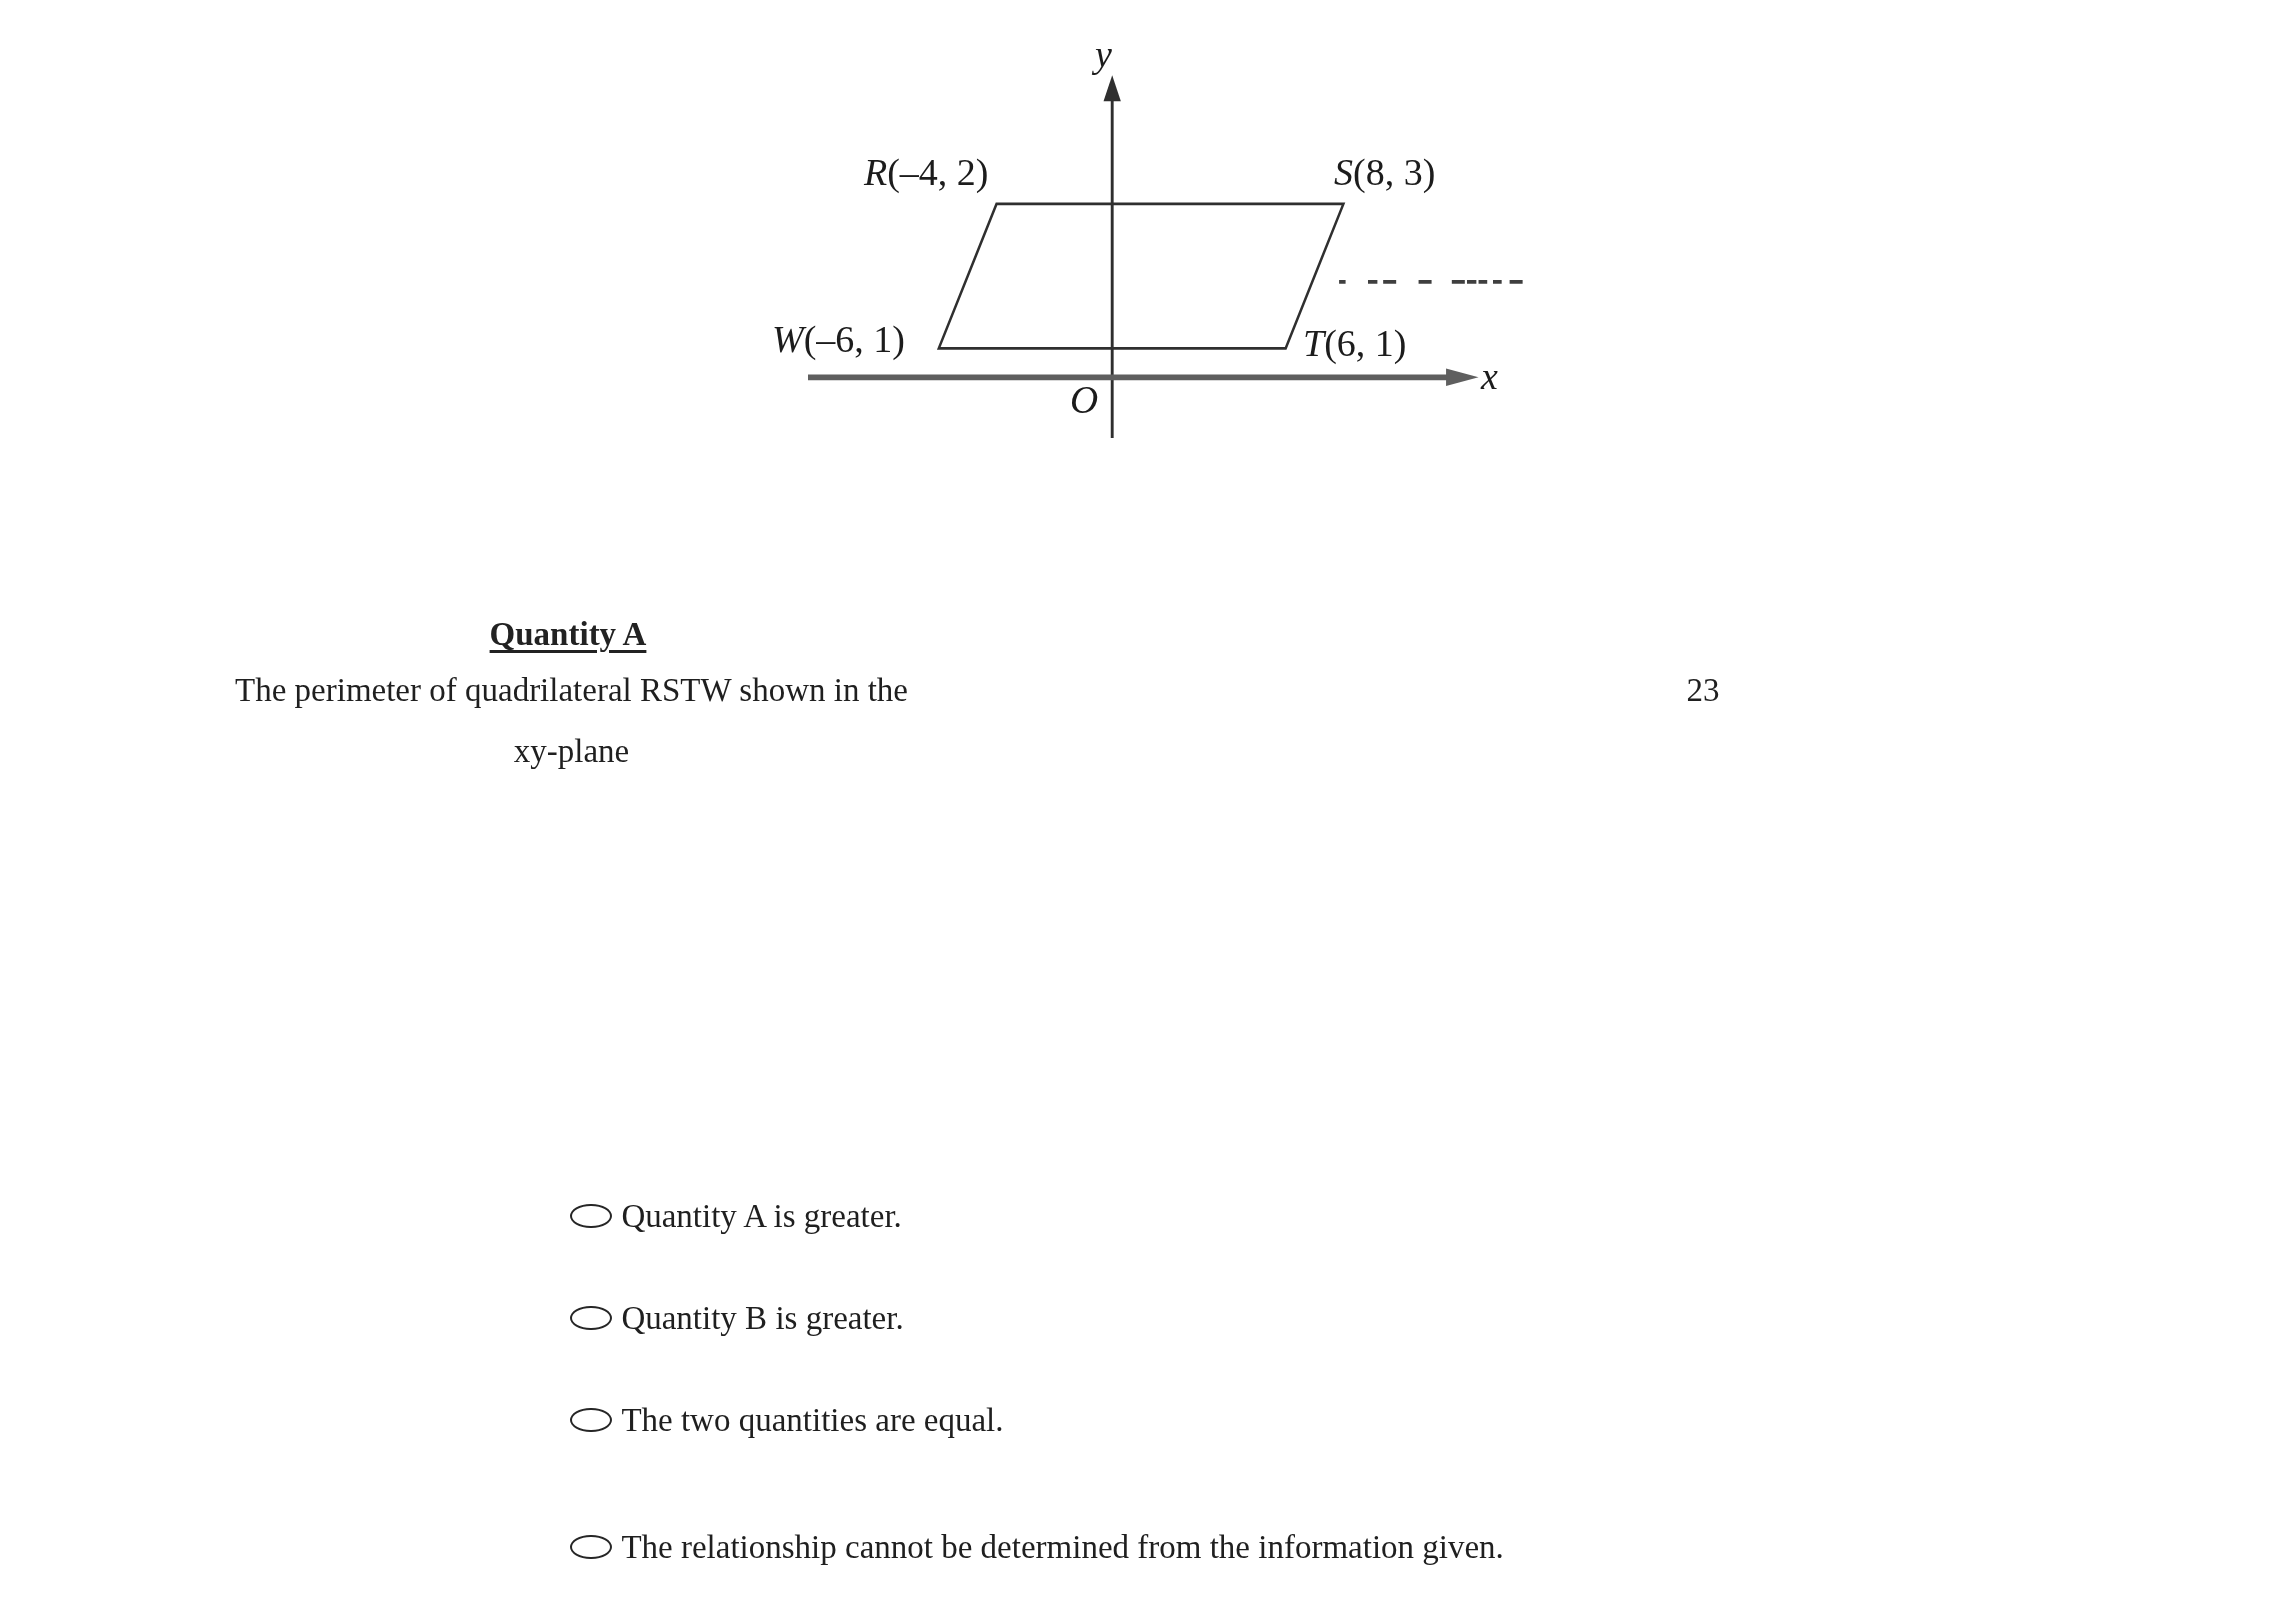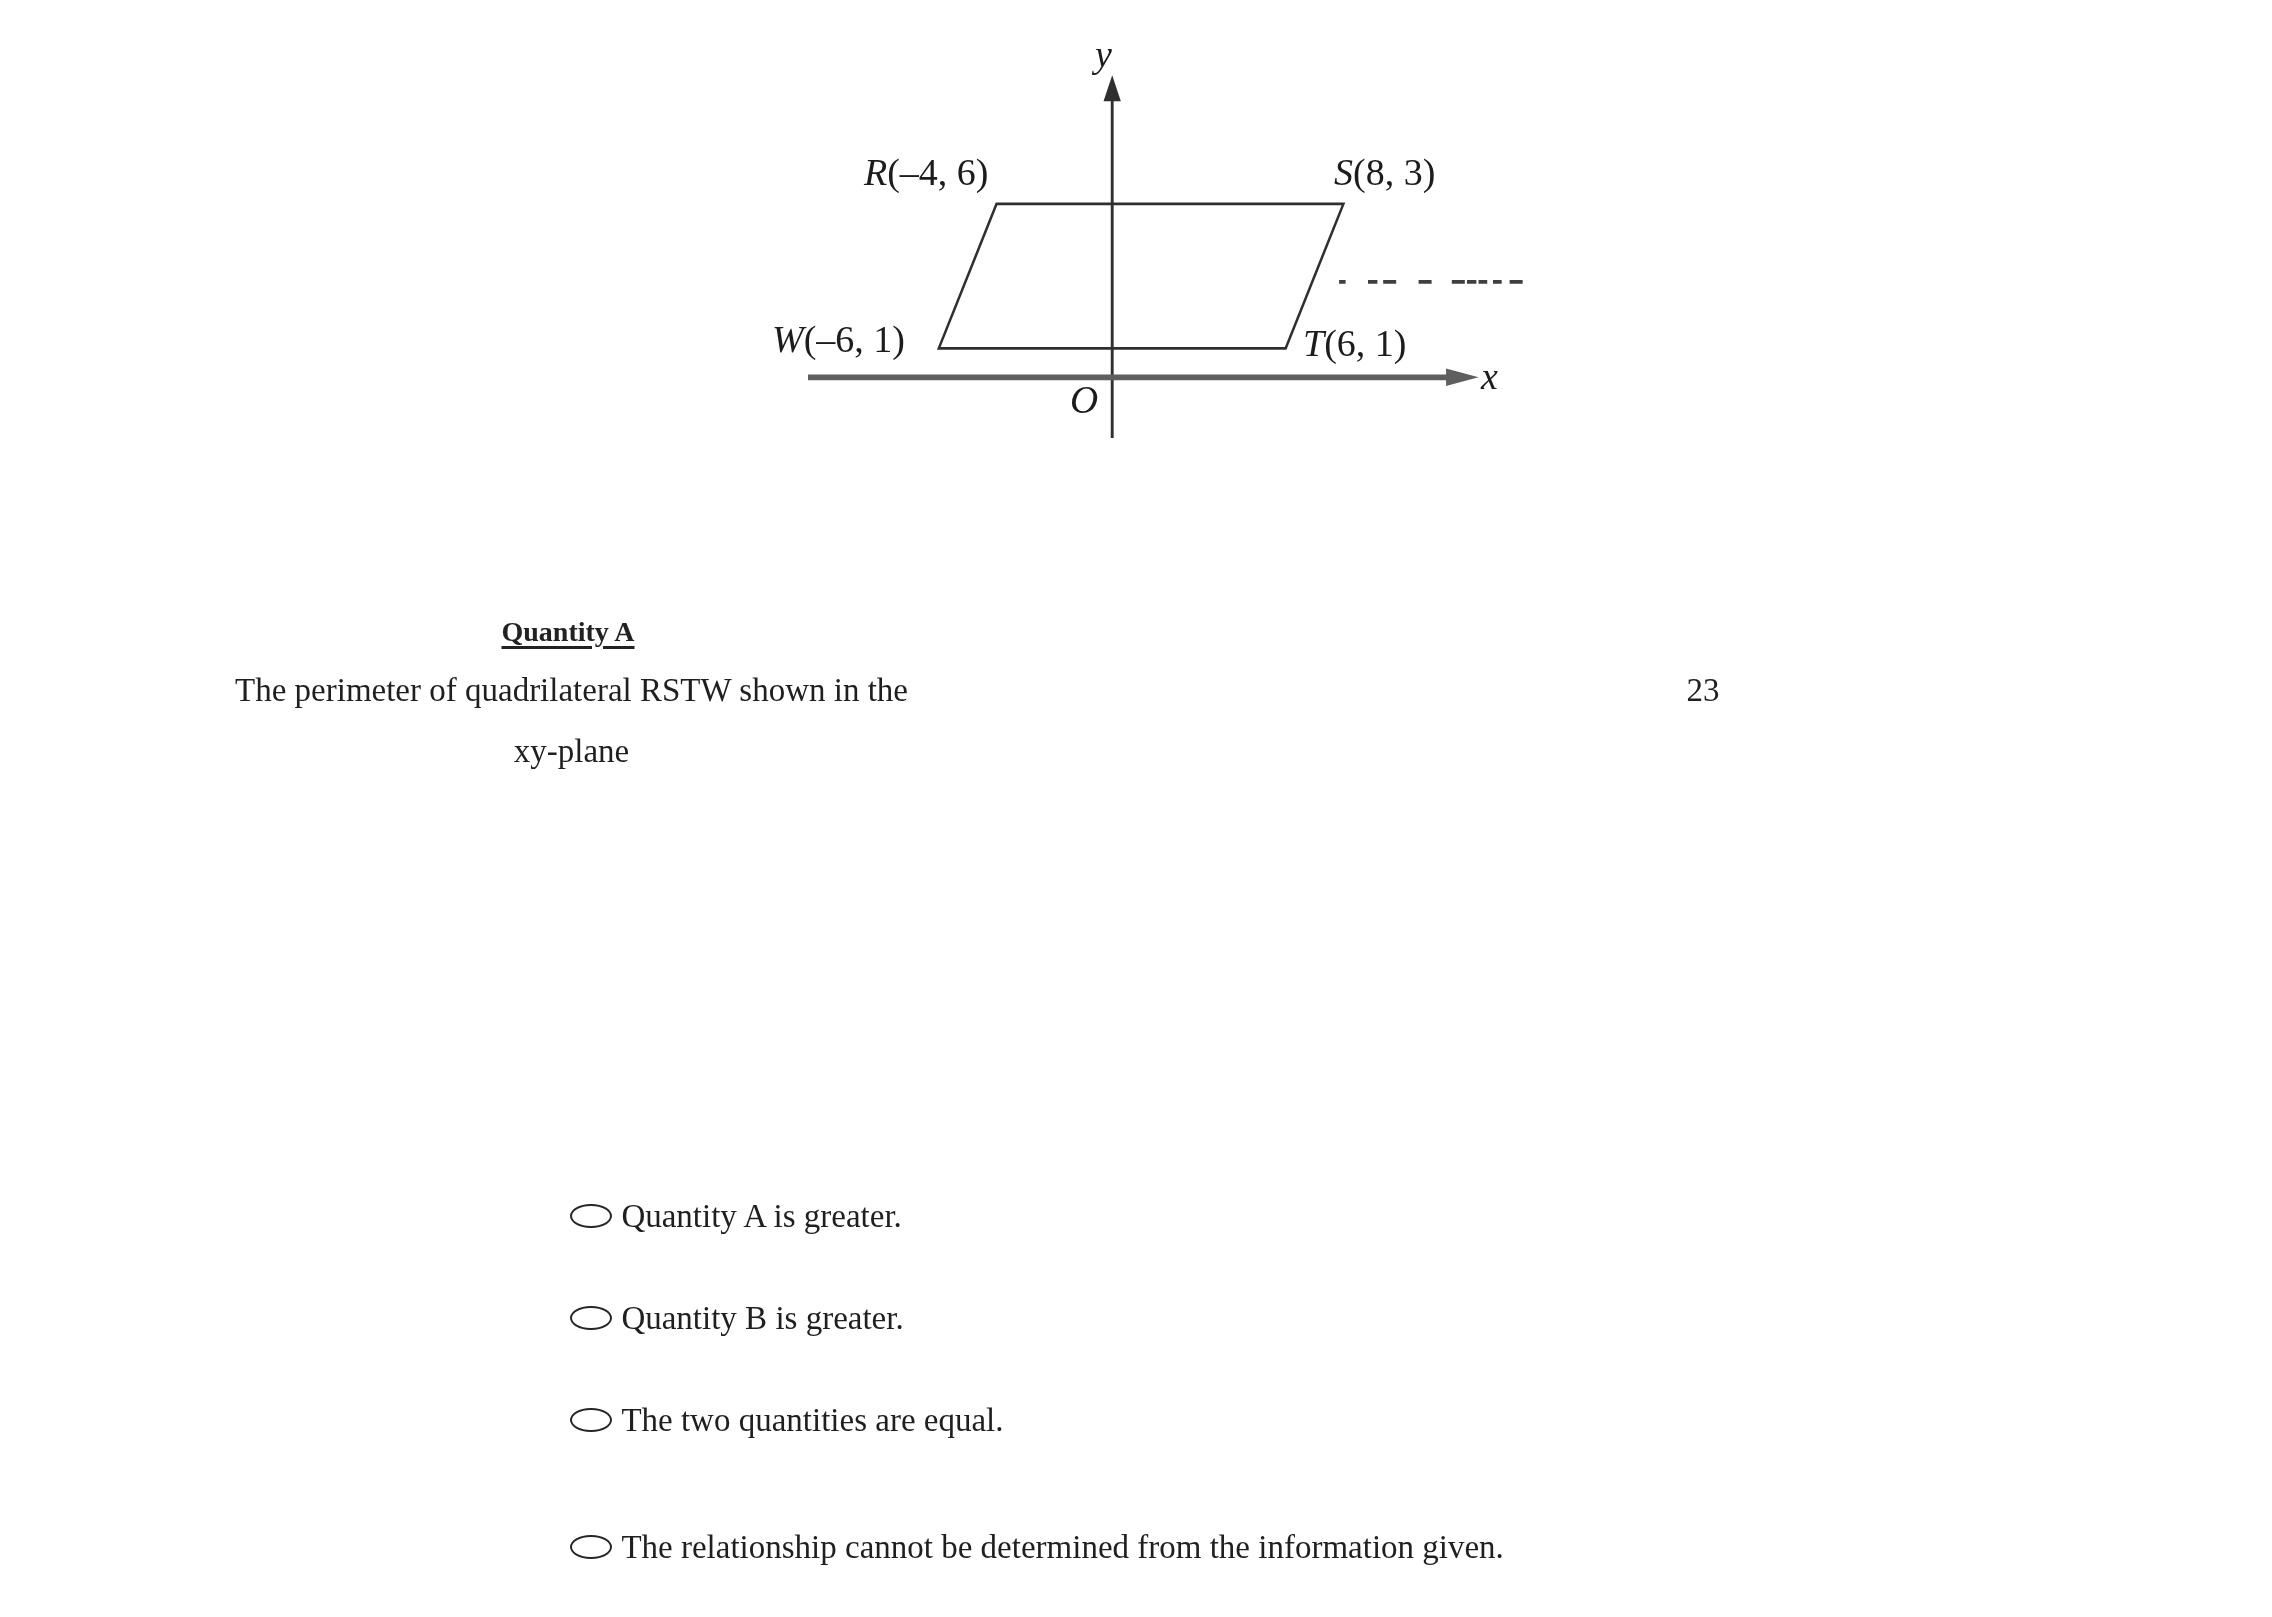--- a/index.html
+++ b/index.html
@@ -23,21 +23,21 @@
   .axis-letter {
     position: absolute;
     font-size: 38px;
     font-style: italic;
     color: #1c1c1c;
   }
   .q-heading {
     position: absolute;
     width: 506px;
     text-align: center;
-    font-size: 28px;
+    font-size: 33px;
     font-weight: bold;
     text-decoration: underline;
     text-decoration-thickness: 2.9px;
     text-underline-offset: 5px;
     color: #222222;
   }
   .q-text {
     position: absolute;
     width: 875px;
     text-align: center;
@@ -88,21 +88,21 @@
 
     <line x1="77" y1="482" x2="964" y2="482" stroke="#5f5f5f" stroke-width="8"></line>
     <polygon points="1005,482 960,470 960,494" fill="#5f5f5f"></polygon>
 
     <polygon points="338,242 818,242 738,442 258,442" fill="none" stroke="#2f2f2f" stroke-width="3.5"></polygon>
 
     <path d="M812,350 H1066" fill="none" stroke="#3f3f3f" stroke-width="5" stroke-dasharray="9 31 13 8 18 31 18 28 18 3 13 3 12 8 12 11 18"></path>
   </svg>
 
   <div class="fig-label" style="left:864px; top:150px;">
-    <span class="vletter">R</span><span>(–4, 6)</span>
+    <span class="vletter">R</span><span>(–4, 2)</span>
   </div>
   <div class="fig-label" style="left:1334px; top:150px;">
     <span class="vletter">S</span><span>(8, 3)</span>
   </div>
   <div class="fig-label" style="left:1303px; top:321px;">
     <span class="vletter">T</span><span>(6, 1)</span>
   </div>
   <div class="fig-label" style="left:772px; top:317px;">
     <span class="vletter">W</span><span>(–6, 1)</span>
   </div>

